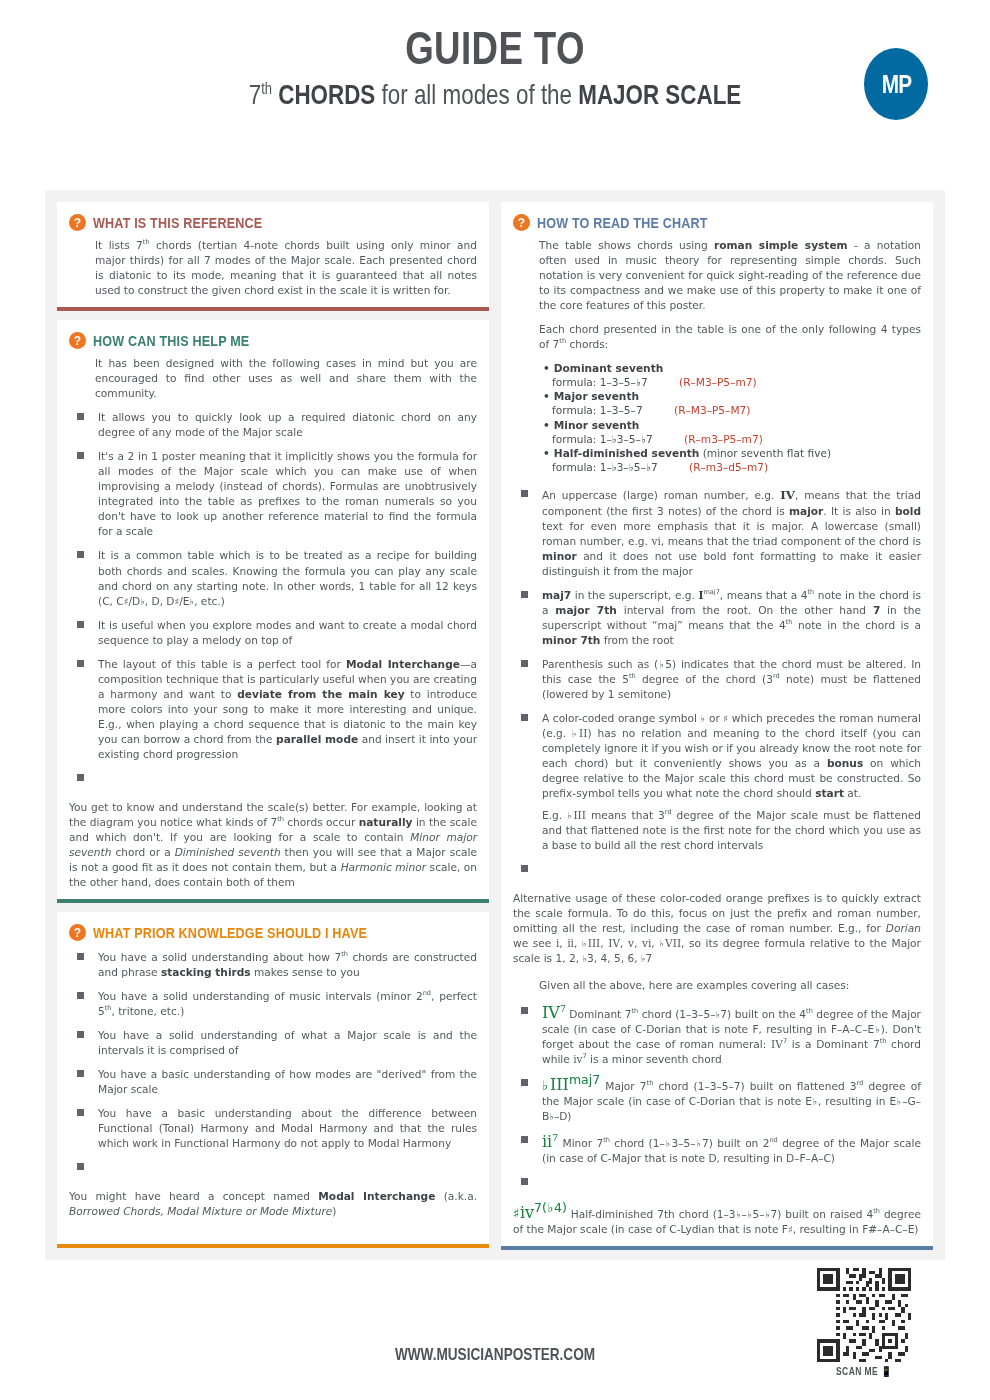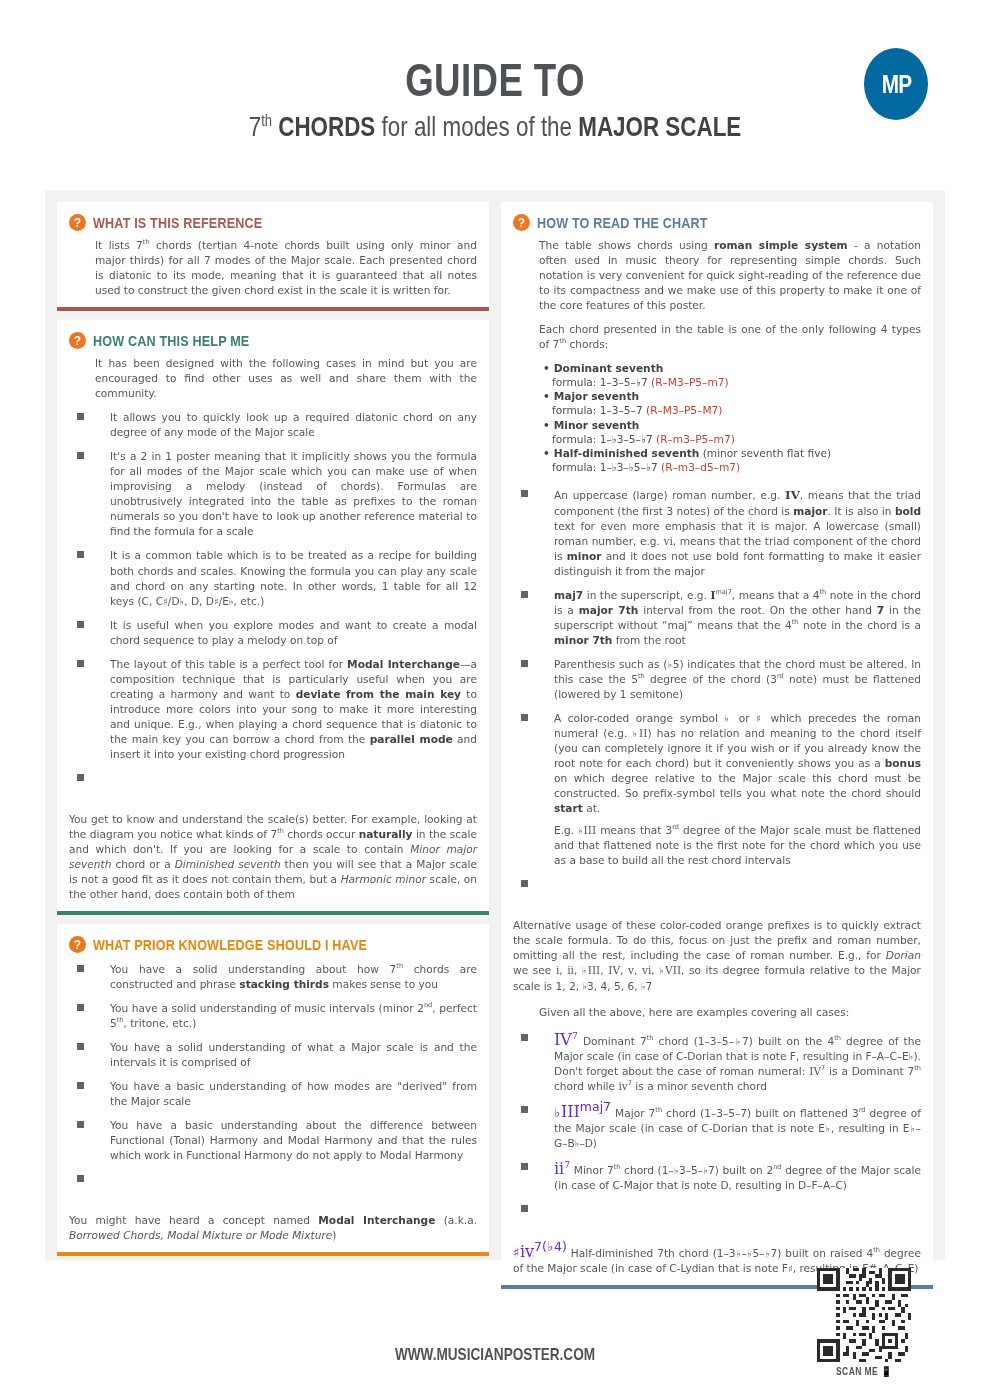--- a/index.html
+++ b/index.html
@@ -7,21 +7,21 @@
   body {
     width: 990px; height: 1400px;
     background:#ffffff;
     font-family: "DejaVu Sans", "Liberation Sans", sans-serif;
     color:#4a4f54;
     position:relative;
     overflow:hidden;
   }
 
   
-  .header { padding-top:56px; text-align:center; position:relative; }
+  .header { padding-top:24px; text-align:center; position:relative; }
   .header .line1 {
     font-family:"Liberation Sans", sans-serif;
     font-weight:bold;
     font-size:47px;
     letter-spacing:0.5px;
     color:#4f5256;
     transform: scaleX(0.78);
     line-height:1.0;
   }
   .header .line2 {
@@ -98,21 +98,21 @@
     text-align:justify;
     margin:0;
     color:#53585d;
   }
   p.body { margin-left:26px; }
   p.body.nm { margin-left:0; }
   p.body + p.body { margin-top:9px; }
 
   ul.blist { list-style:none; margin:9px 0 0 0; padding:0; }
   ul.blist li {
-    display:flex; gap:15px; margin-bottom:9px;
+    display:flex; gap:3px; margin-bottom:9px;
   }
   ul.blist li:last-child { margin-bottom:0;flex-direction:column; }
   .sq {
     flex:0 0 26px;
     padding-top:3px;
   }
   .sq i {
     display:block; width:7px; height:7px; background:#5e6469;
     margin-left:8px;
   }
@@ -122,26 +122,26 @@
   i, em { font-style:italic; }
   sup { font-size:0.62em; vertical-align:super; line-height:0; }
   .fl { font-family:"DejaVu Sans", sans-serif; font-size:0.92em; }
   .rom { font-family:"DejaVu Serif","Liberation Serif",serif; }
 
   
   ul.dots { list-style:none; margin:9px 0 0 30px; padding:0; }
   ul.dots > li { font-size:10.6px; line-height:1.33; margin-bottom:0; }
   ul.dots > li::before { content:"\2022"; margin-right:4px; color:#3f4347; font-weight:bold; }
   .formula { display:block; margin-left:9px; font-size:10.6px; }
-  .red { color:#c0402b; }
+  .red { color:#c0402b;margin-left:28px; }
 
   
   .ex-head {
     font-family:"DejaVu Serif","Liberation Serif",serif;
-    color:#6d28d9; font-size:16px; line-height:1.1;
+    color:#15803d; font-size:16px; line-height:1.1;
     margin-bottom:1px;
   }
   .ex-head sup { font-size:0.58em; }
   .ex-head .sans { font-family:"DejaVu Sans",sans-serif; font-size:0.78em; }
   .ex-head .acc { font-family:"DejaVu Sans",sans-serif; font-size:0.82em; }
 
   
   .footer-url {
     position:absolute; left:0; right:0; top:1345px;
     text-align:center;

